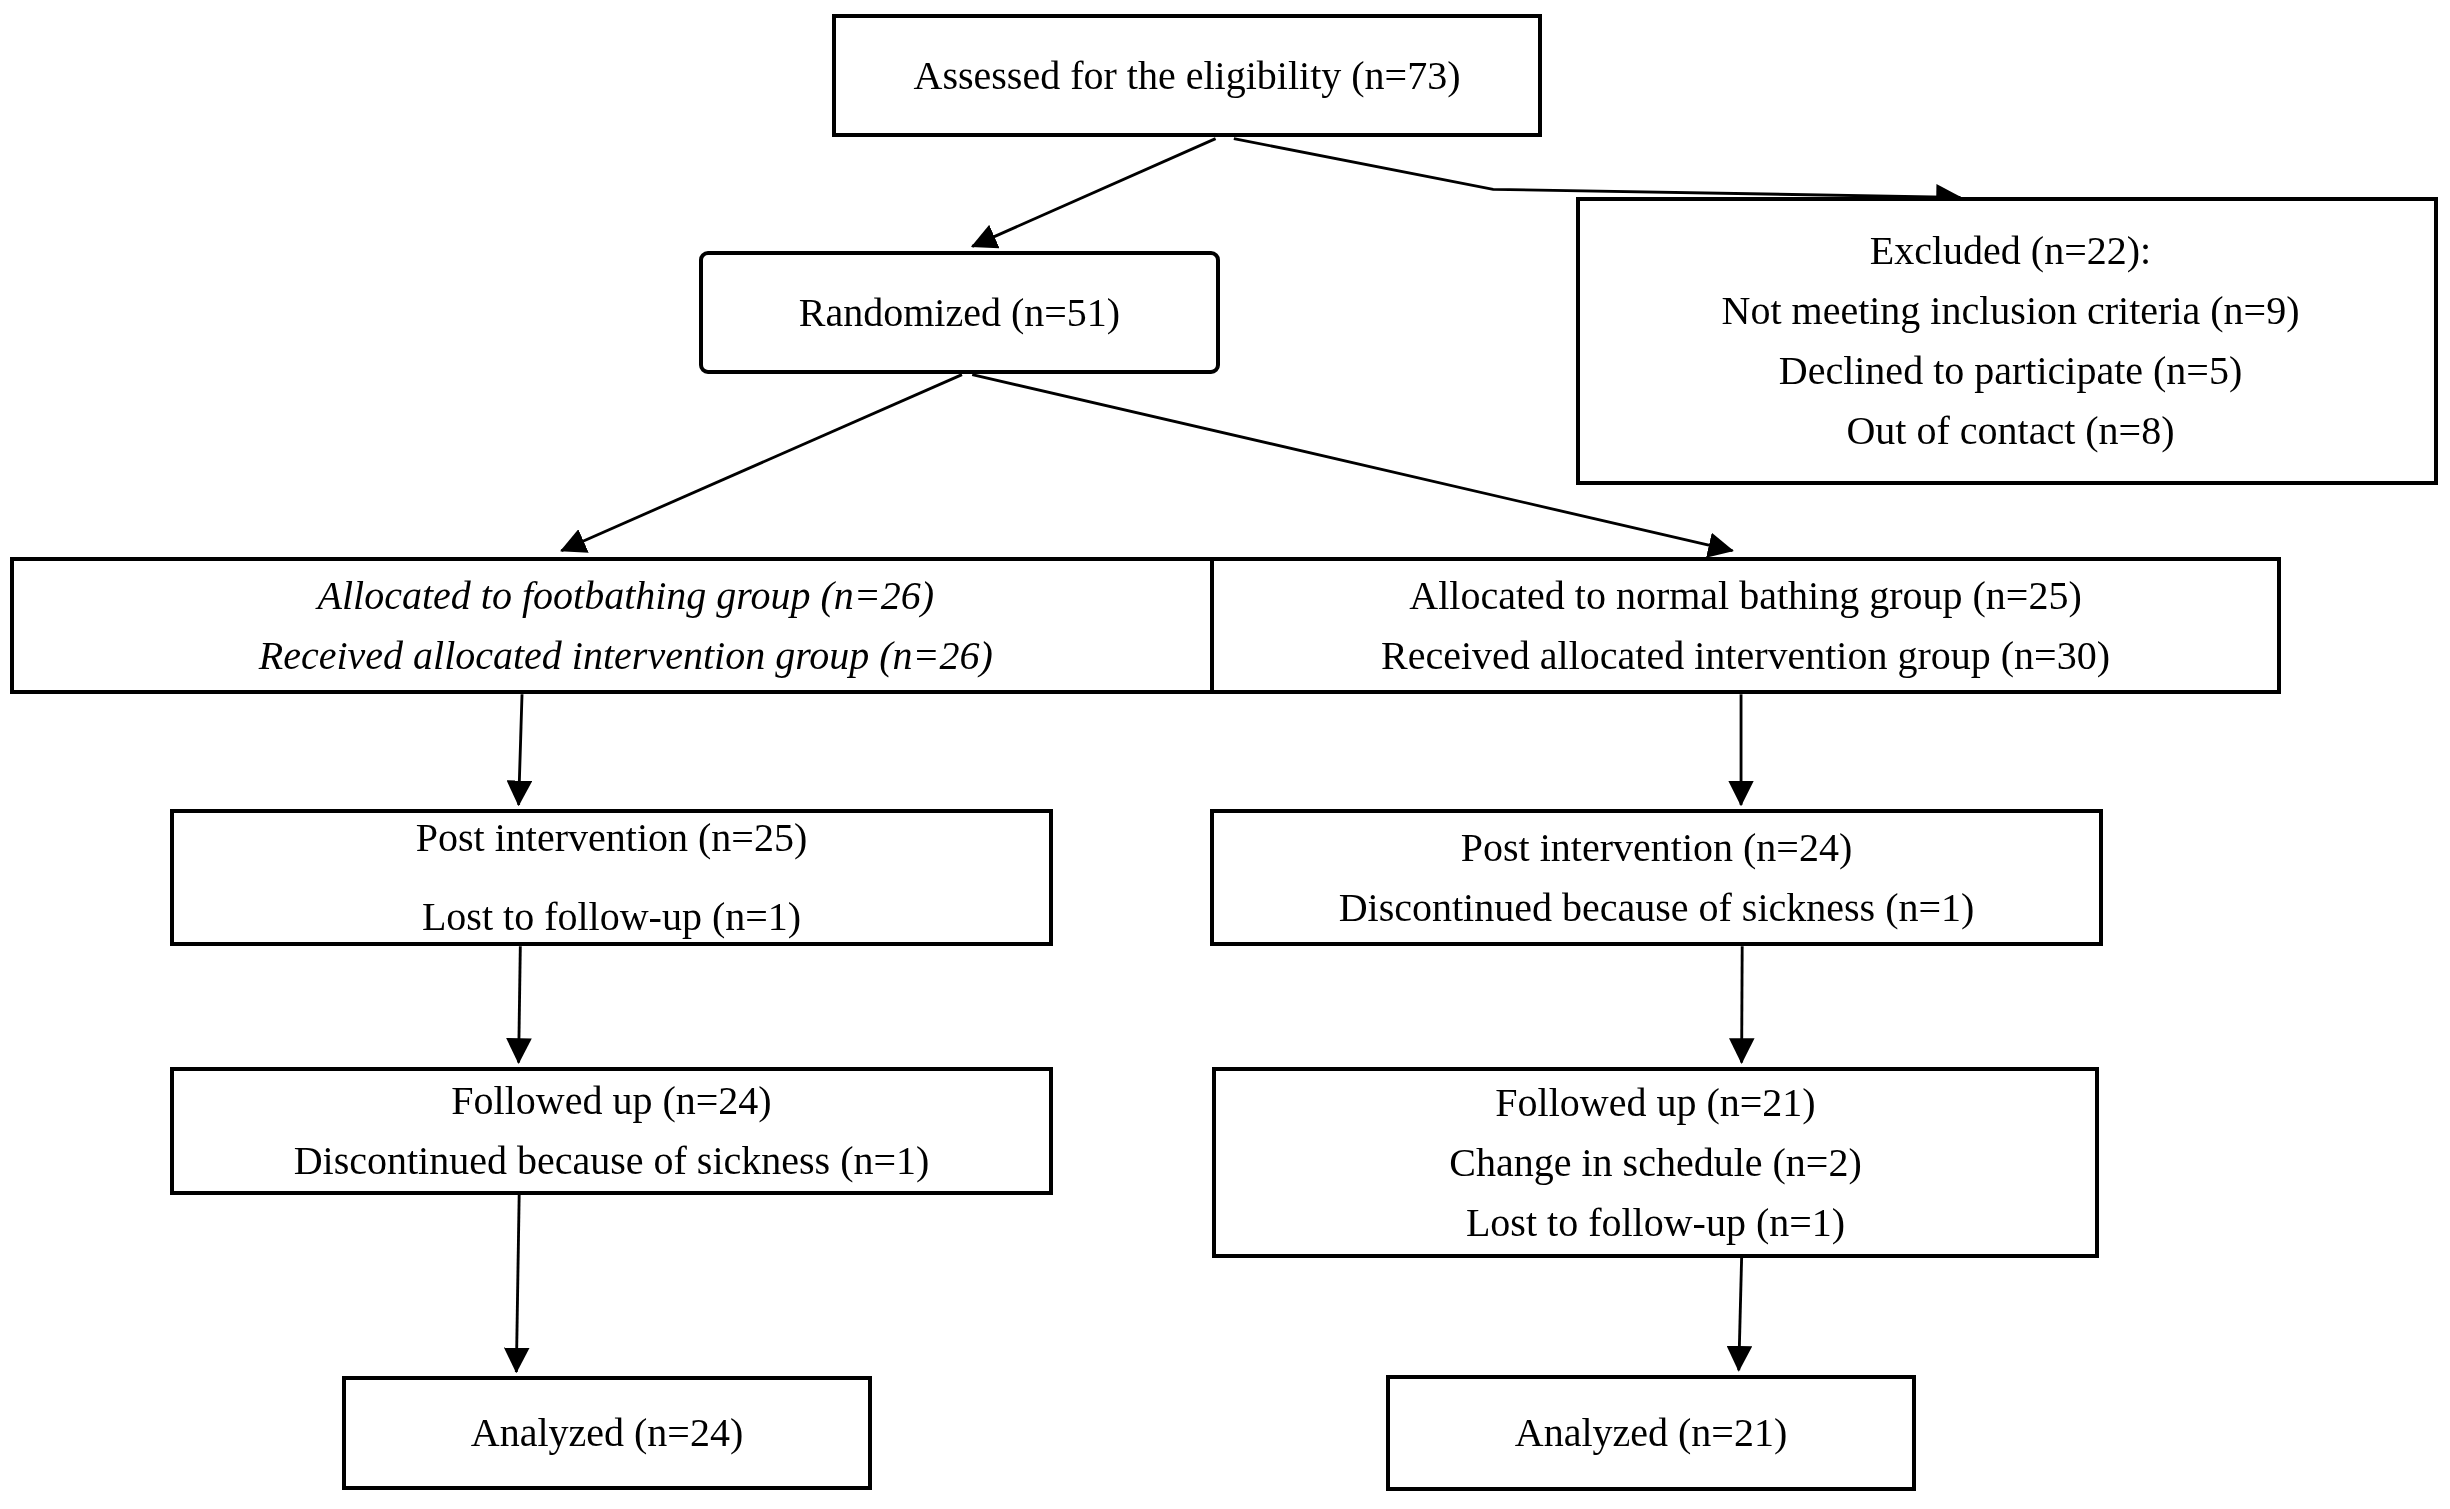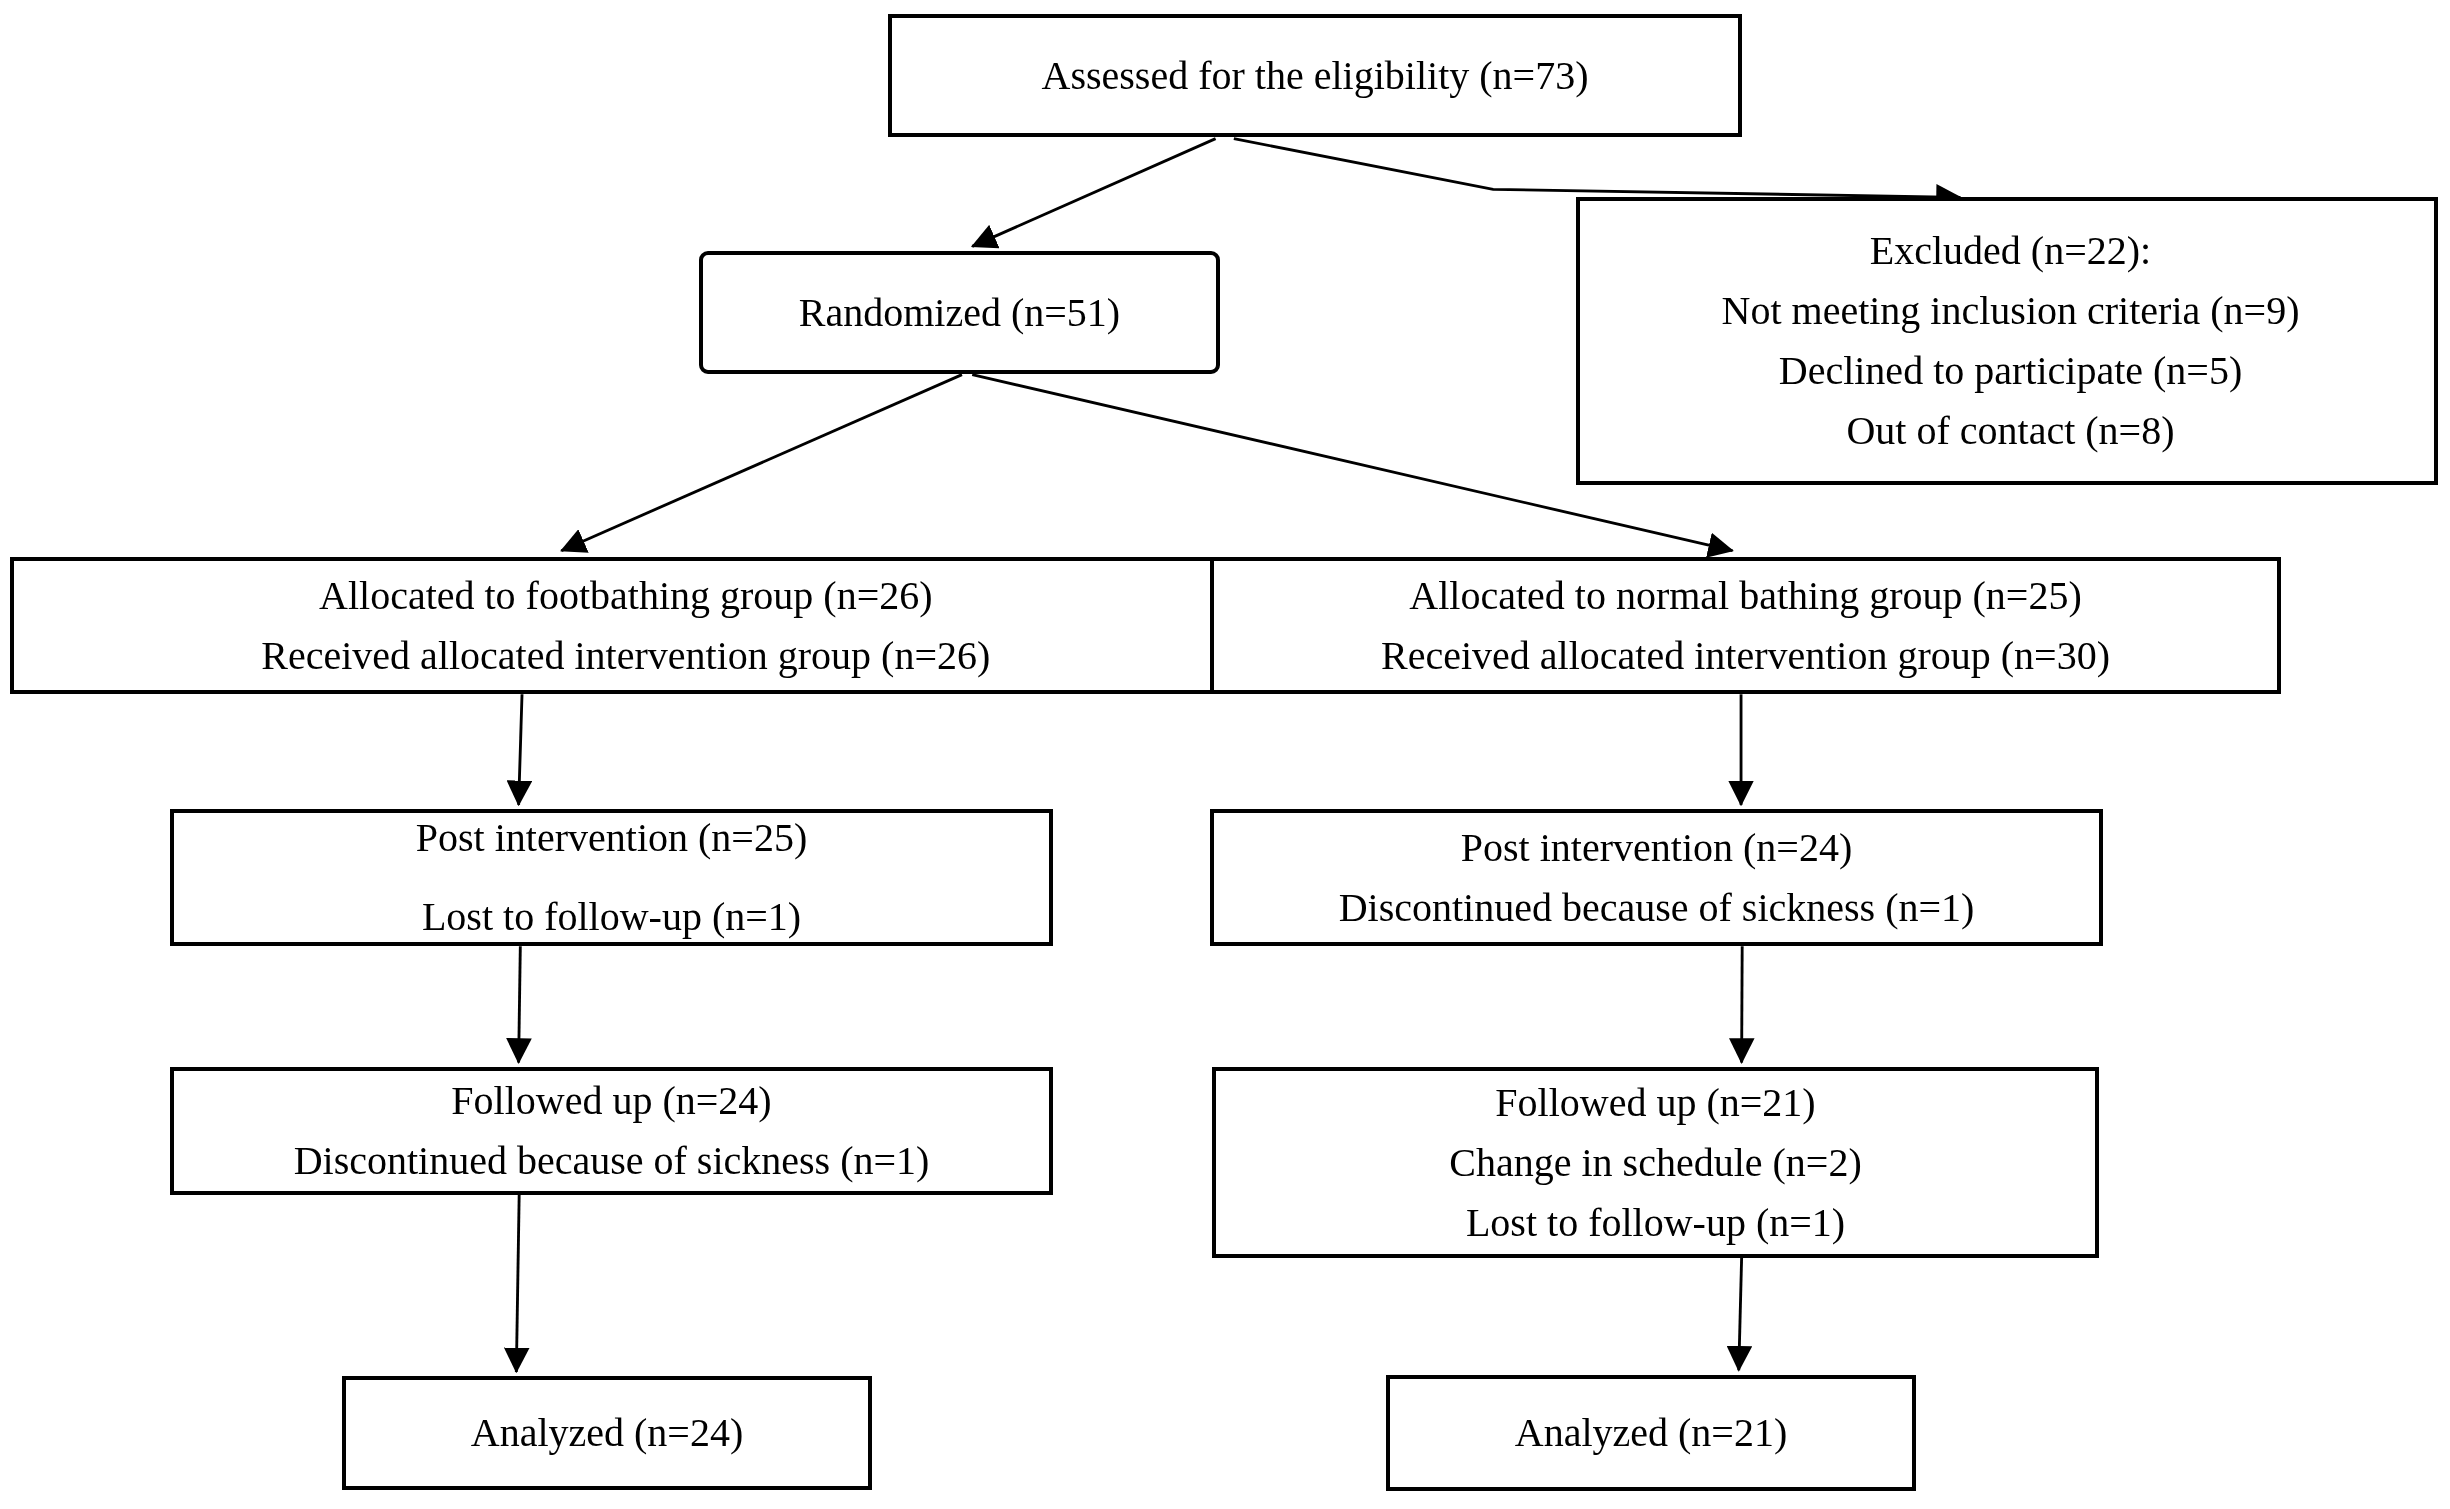--- a/index.html
+++ b/index.html
@@ -52,36 +52,36 @@
       <line x1="1706" y1="657" x2="3040" y2="966" marker-end="url(#arrow)"></line>
       <line x1="916" y1="1218" x2="910" y2="1412" marker-end="url(#arrow)"></line>
       <line x1="913" y1="1660" x2="910" y2="1864" marker-end="url(#arrow)"></line>
       <line x1="911" y1="2096" x2="906" y2="2407" marker-end="url(#arrow)"></line>
       <line x1="3055" y1="1218" x2="3055" y2="1412" marker-end="url(#arrow)"></line>
       <line x1="3057" y1="1660" x2="3056" y2="1864" marker-end="url(#arrow)"></line>
       <line x1="3056" y1="2207" x2="3051" y2="2404" marker-end="url(#arrow)"></line>
     </g>
   </svg>
 
-  <div class="node" style="left:888px; top:14.2px; width:854px; height:123px;">
+  <div class="node" style="left:832px; top:14.2px; width:710px; height:123px;">
     <span class="line">Assessed for the eligibility (n=73)</span>
   </div>
 
   <div class="node" style="left:1576px; top:197px; width:862px; height:288px;padding-left:7px;">
     <span class="line">Excluded (n=22):</span>
     <span class="line">Not meeting inclusion criteria (n=9)</span>
     <span class="line">Declined to participate (n=5)</span>
     <span class="line">Out of contact (n=8)</span>
   </div>
 
   <div class="node" style="left:699px; top:251px; width:521px; height:123px;border-radius:9px;">
     <span class="line">Randomized (n=51)</span>
   </div>
 
-  <div class="node" style="left:10.3px; top:557px; width:1231px; height:137px;">
+  <div class="node" style="left:10.3px; top:557px; width:1231px; height:137px;font-style:italic;">
     <span class="line">Allocated to footbathing group (n=26)</span>
     <span class="line">Received allocated intervention group (n=26)</span>
   </div>
 
   <div class="node" style="left:1210px; top:557px; width:1071px; height:137px;">
     <span class="line">Allocated to normal bathing group (n=25)</span>
     <span class="line">Received allocated intervention group (n=30)</span>
   </div>
 
   <div class="node" style="left:170px; top:809px; width:883px; height:137px;gap:19px;">

